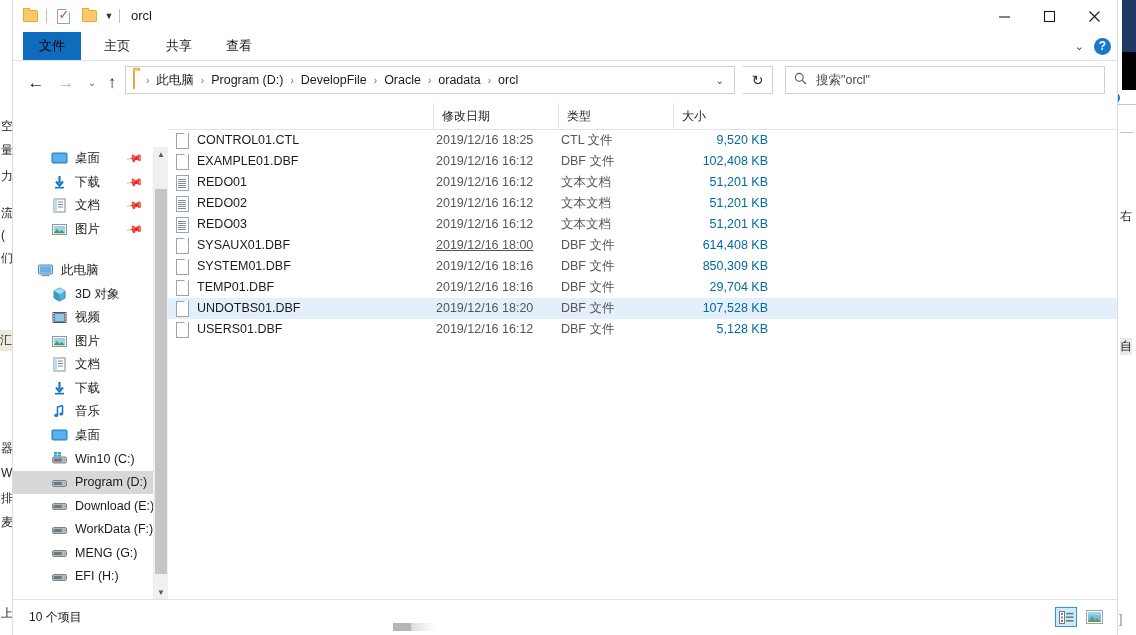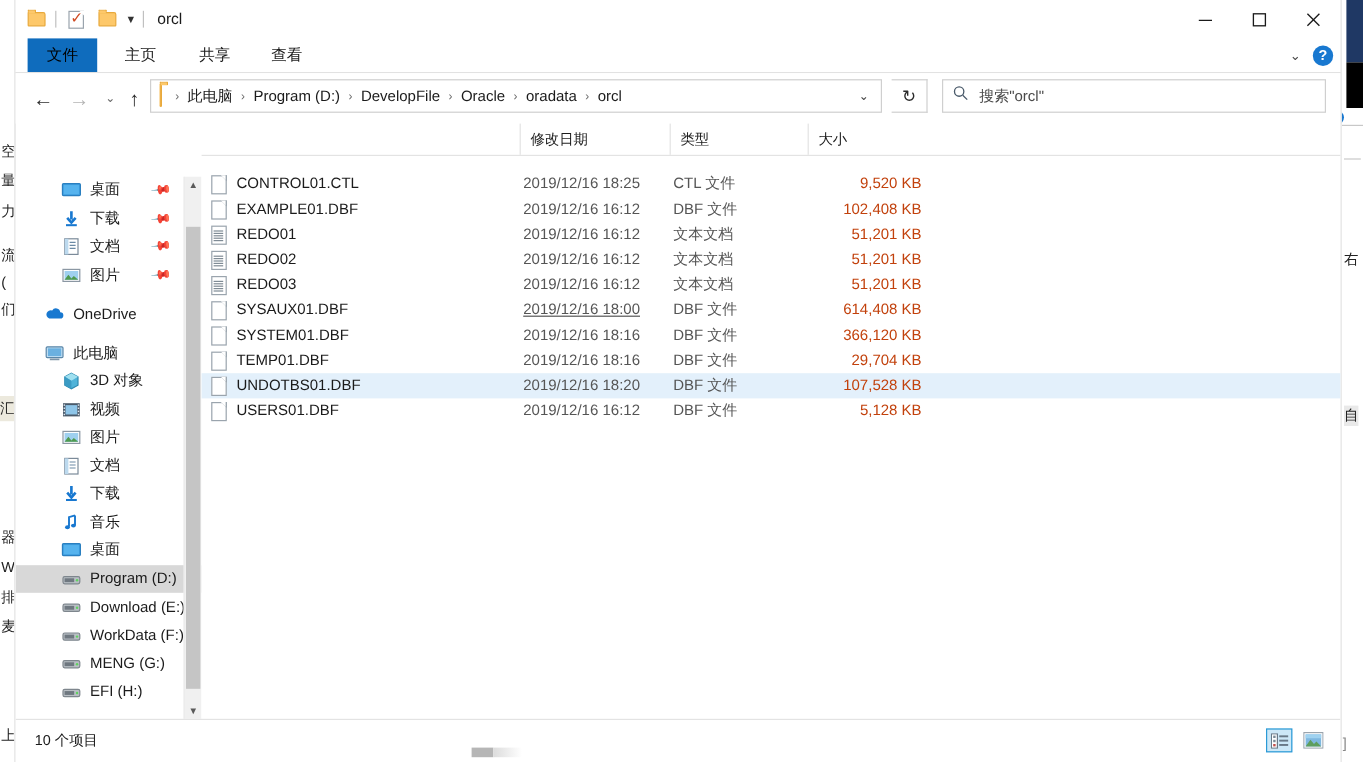--- a/index.html
+++ b/index.html
@@ -136,28 +136,28 @@
   
   .pane { position:absolute; left:155px; right:0; top:0; bottom:0; background:#fff; }
   .colhead { position:relative; height:26px; border-bottom:1px solid #e3e3e3; }
   .col {
     position:absolute; top:0; height:26px; line-height:26px; font-size:12px;
     color:#1b1b1b; box-sizing:border-box; padding:0 8px;
   }
   .col.div { border-left:1px solid #e3e3e3; }
   .sortcaret { position:absolute; font-size:9px; color:#6a6a6a; }
 
-  .rows { position:absolute; left:0; right:0; top:27px; bottom:0;margin-top:13px; }
+  .rows { position:absolute; left:0; right:0; top:27px; bottom:0; }
   .row { position:relative; height:21px; }
   .row.hi { background:#e3f0fb; }
   .cell { position:absolute; top:0; height:21px; line-height:21px; font-size:12.5px; color:#1b1b1b; white-space:nowrap; }
   .cell.name { left:8px; display:flex; align-items:center; }
   .cell.date { color:#555; }
   .cell.type { color:#555; }
-  .cell.size { color:#c2410c; text-align:right; }
+  .cell.size { color:#0369a1; text-align:right; }
 
   .fico { width:13px; height:16px; margin-right:8px; flex:none; position:relative; }
   .fico .pg {
     position:absolute; inset:0; background:#fff; border:1px solid #9aa4ad; box-sizing:border-box;
   }
   .fico .fold {
     position:absolute; right:0; top:0; width:0; height:0;
     border-left:5px solid transparent; border-top:5px solid #9aa4ad;
   }
   .fico .fold2 {
@@ -353,28 +353,20 @@
                 <rect x="2.8" y="4.8" width="11.4" height="7.4" fill="#9fd0ef"></rect>
                 <path d="M2.8 12.2 L6 8 L8.5 11 L10.5 9 L14.2 12.2 Z" fill="#4f9a4f"></path>
               </svg>
           </span>
           <span>图片</span>
           <span class="pin">📌</span>
         </div>
 
         <div class="nav-gap"></div>
 
-        <div class="nav-item">
-          <span class="nav-ico">
-            <svg width="17" height="17" viewBox="0 0 17 17">
-                <path d="M4 12.5 h9.2 a2.6 2.6 0 0 0 0-5.2 a3.6 3.6 0 0 0-6.7-1.5 A2.9 2.9 0 0 0 4 12.5 z" fill="#1878d0"></path>
-              </svg>
-          </span>
-          <span>OneDrive</span>
-        </div>
 
         <div class="nav-gap"></div>
 
         <div class="nav-item">
           <span class="nav-ico">
             <svg width="17" height="17" viewBox="0 0 17 17">
                 <rect x="1.5" y="3" width="14" height="9" rx="1" fill="#bcdcf2" stroke="#5a86a8"></rect>
                 <rect x="3" y="4.3" width="11" height="6.4" fill="#6ab0e0"></rect>
                 <rect x="4.5" y="12.8" width="8" height="1.4" fill="#7f95a8"></rect>
               </svg>
@@ -454,20 +446,36 @@
         </div>
         <div class="nav-item ind1">
           <span class="nav-ico">
             <svg width="17" height="17" viewBox="0 0 17 17">
                 <rect x="1" y="3" width="15" height="10" rx="1" fill="#3f9fe0" stroke="#2a7fc0"></rect>
                 <rect x="2.2" y="4.2" width="12.6" height="7.6" fill="#56b3ee"></rect>
               </svg>
           </span>
           <span>桌面</span>
         </div>
+        <div class="nav-item ind1">
+          <span class="nav-ico">
+            <svg width="17" height="17" viewBox="0 0 17 17">
+                <rect x="1.5" y="7" width="14" height="6" rx="1.4" fill="#b9bfc4" stroke="#7e868d"></rect>
+                <rect x="2.8" y="8.4" width="8" height="3.2" fill="#6f7880"></rect>
+                <circle cx="13.2" cy="10" r="1" fill="#5fd35f"></circle>
+                <g fill="#2fa0dd">
+                  <rect x="3" y="2" width="3.2" height="2.2"></rect>
+                  <rect x="6.8" y="2" width="3.2" height="2.2"></rect>
+                  <rect x="3" y="4.6" width="3.2" height="2"></rect>
+                  <rect x="6.8" y="4.6" width="3.2" height="2"></rect>
+                </g>
+              </svg>
+          </span>
+          <span>Win10 (C:)</span>
+        </div>
         <div class="nav-item ind1 sel">
           <span class="nav-ico">
             <svg width="17" height="17" viewBox="0 0 17 17">
                 <rect x="1.5" y="6.5" width="14" height="6" rx="1.4" fill="#b9bfc4" stroke="#7e868d"></rect>
                 <rect x="2.8" y="7.9" width="8" height="3.2" fill="#6f7880"></rect>
                 <circle cx="13.2" cy="9.5" r="1" fill="#5fd35f"></circle>
               </svg>
           </span>
           <span>Program (D:)</span>
         </div>
@@ -639,21 +647,21 @@
             <div class="cell name">
               <span class="fico">
                   <span class="pg"></span>
                   <span class="fold"></span>
                   <span class="fold2"></span>
                 </span>
               <span>SYSTEM01.DBF</span>
             </div>
             <div class="cell date" style="left:268px;">2019/12/16 18:16</div>
             <div class="cell type" style="left:393px;">DBF 文件</div>
-            <div class="cell size" style="left:495px; width:105px;">366,120 KB</div>
+            <div class="cell size" style="left:495px; width:105px;">850,309 KB</div>
           </div>
 
           <div class="row">
             <div class="cell name">
               <span class="fico">
                   <span class="pg"></span>
                   <span class="fold"></span>
                   <span class="fold2"></span>
                 </span>
               <span>TEMP01.DBF</span>

